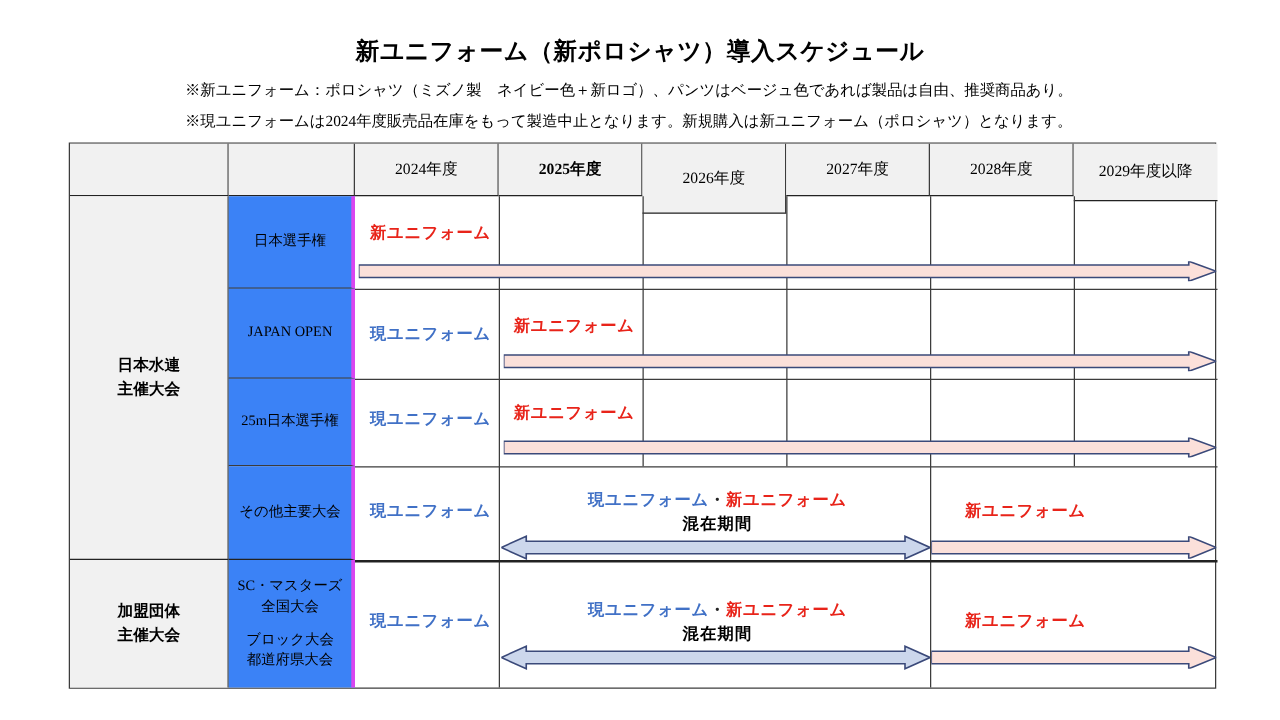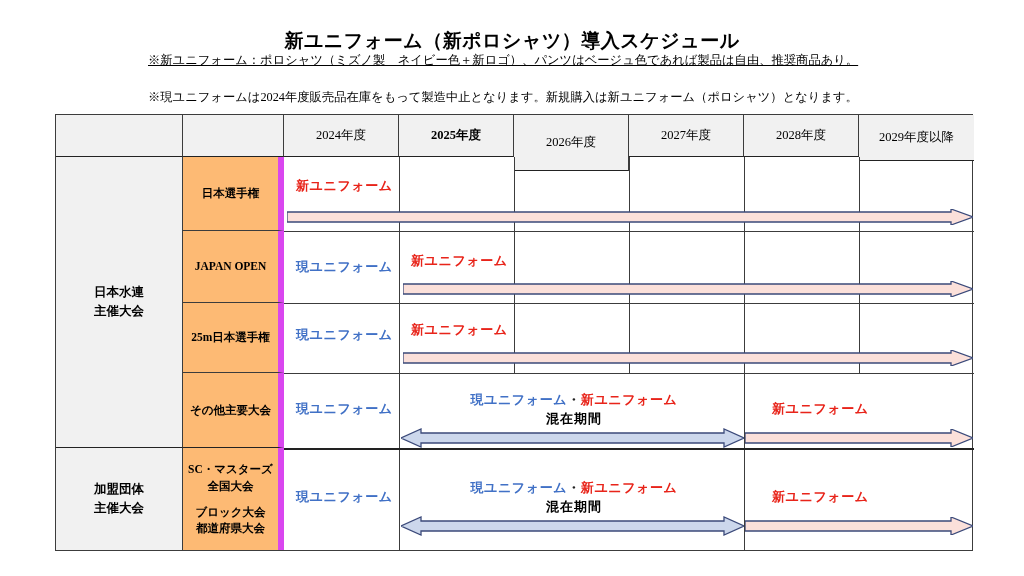--- a/index.html
+++ b/index.html
@@ -19,21 +19,21 @@
     text-align:center;
     font-size:19px;font-weight:bold;letter-spacing:.5px;
     font-family:"Liberation Serif","DejaVu Serif",serif;
   }
   .note{
     position:absolute;left:148px;
     font-size:12.3px;
     font-family:"Liberation Serif","DejaVu Serif",serif;
     white-space:nowrap;letter-spacing:0px;
   }
-  .note1{top:52px;text-decoration:underline;}
+  .note1{top:64px;}
   .note2{top:89px;}
 
   
   .table{
     position:absolute;left:55px;top:114px;
     width:918px;height:437px;
     border:1.2px solid #3c3c3c;
     box-sizing:border-box;
   }
   .cell{position:absolute;box-sizing:border-box;}
@@ -46,25 +46,25 @@
     font-family:"Liberation Serif","DejaVu Serif",serif;
   }
   .grpcell{
     background:#f1f1f1;
     border-right:1.2px solid #3c3c3c;
     display:flex;align-items:center;justify-content:center;
     text-align:center;font-size:12.5px;font-weight:bold;line-height:1.5;
     font-family:"Liberation Serif","DejaVu Serif",serif;
   }
   .evcell{
-    background:#fdba74;
-    border-right:6px solid #d946ef;
+    background:#3b82f6;
+    border-right:3px solid #d946ef;
     border-bottom:1px solid #3c3c3c;
     display:flex;align-items:center;justify-content:center;
-    text-align:center;font-size:11.5px;font-weight:bold;line-height:1.45;
+    text-align:center;font-size:11.5px;font-weight:normal;line-height:1.45;
     font-family:"Liberation Serif","DejaVu Serif",serif;
   }
   .vline{position:absolute;width:1px;background:#3c3c3c;}
   .hline{position:absolute;height:1px;background:#3c3c3c;}
   .hline-strong{position:absolute;height:1.6px;background:#222;}
 
   
   .lbl{
     position:absolute;
     font-size:13px;font-weight:bold;white-space:nowrap;

